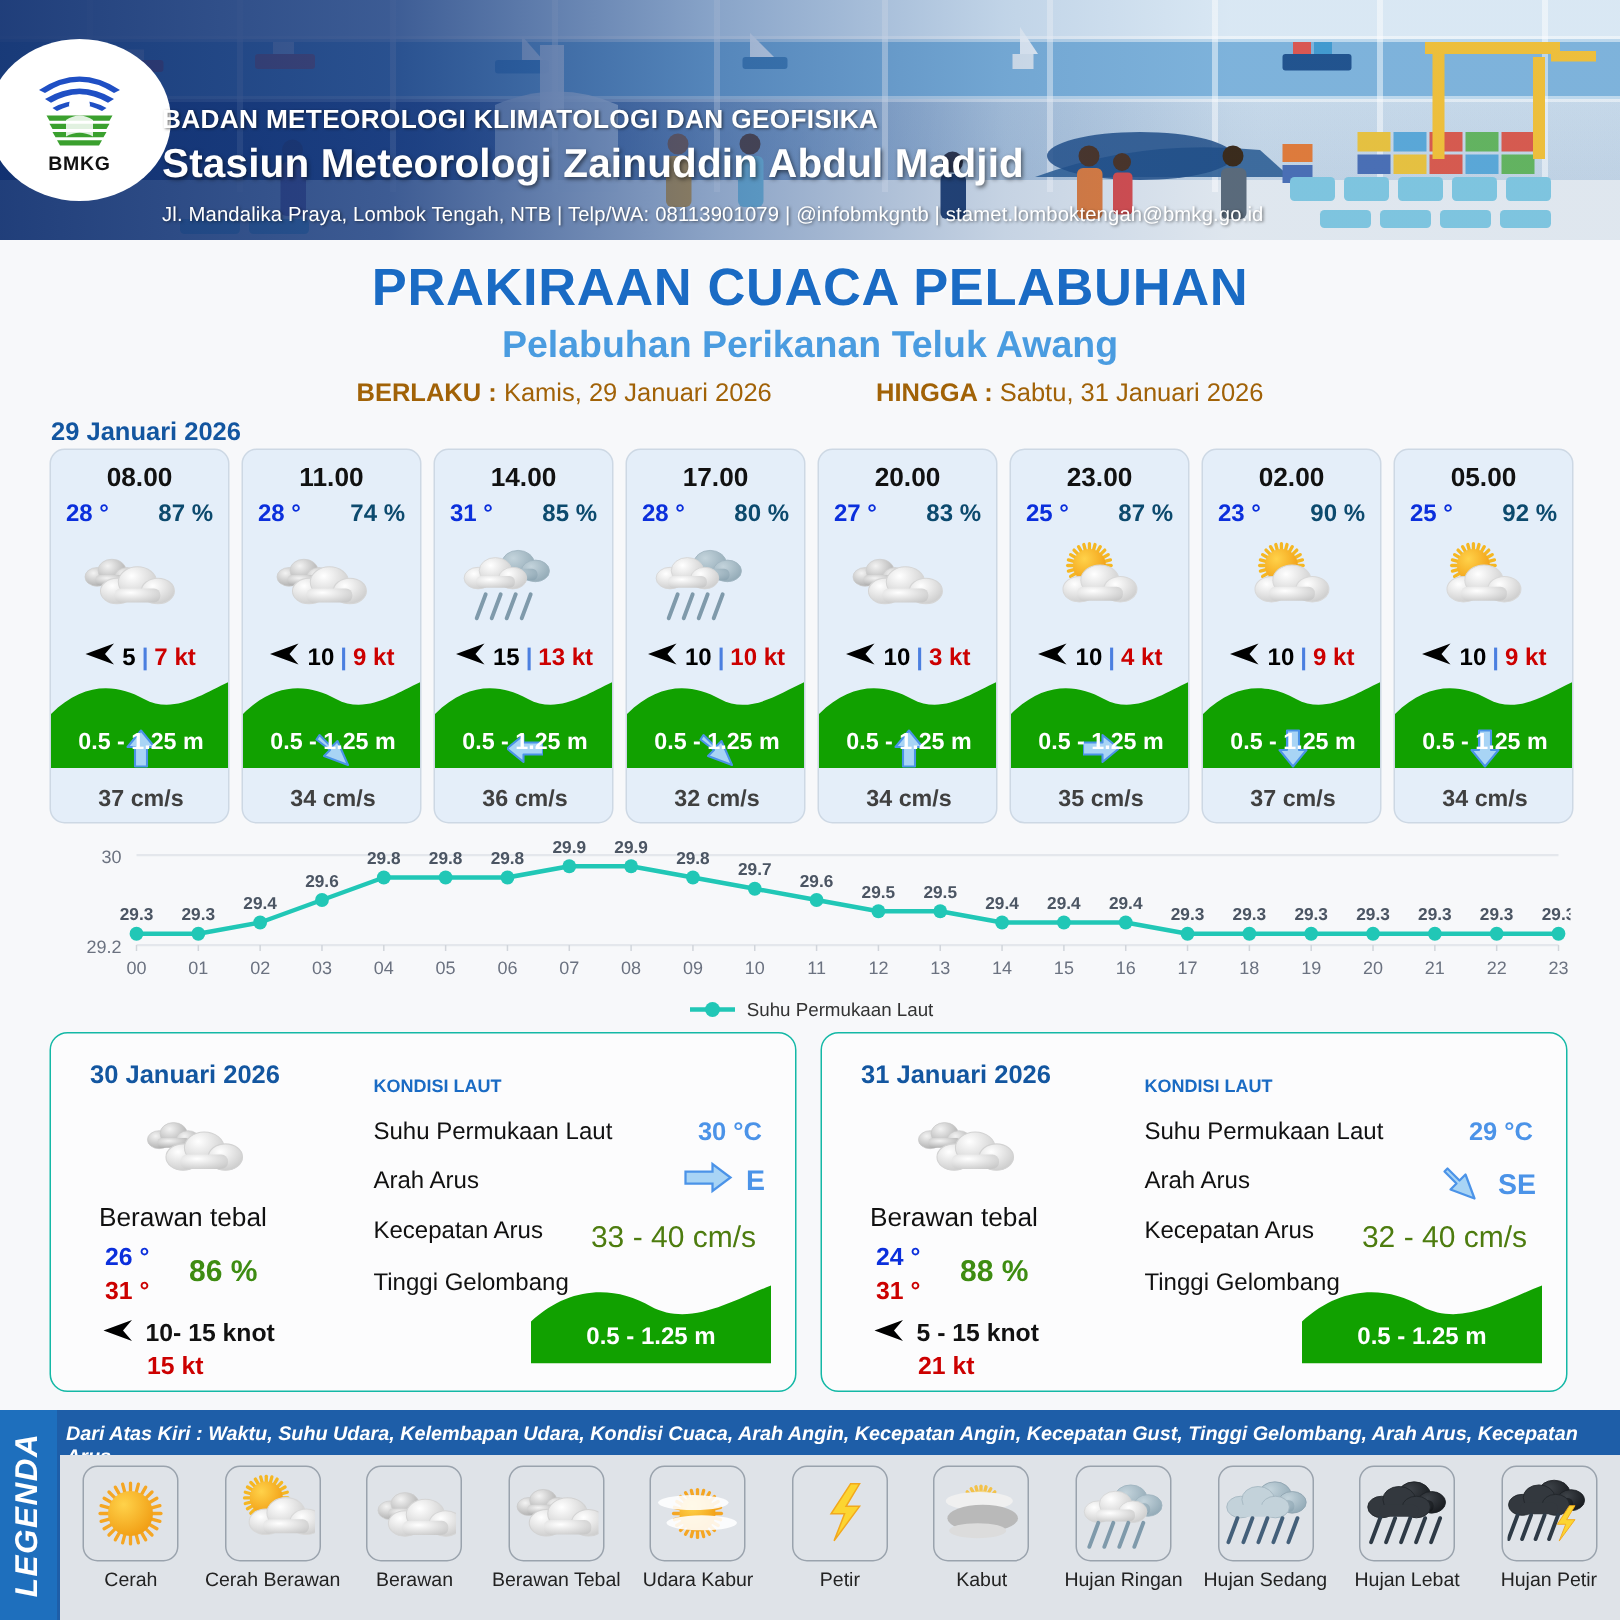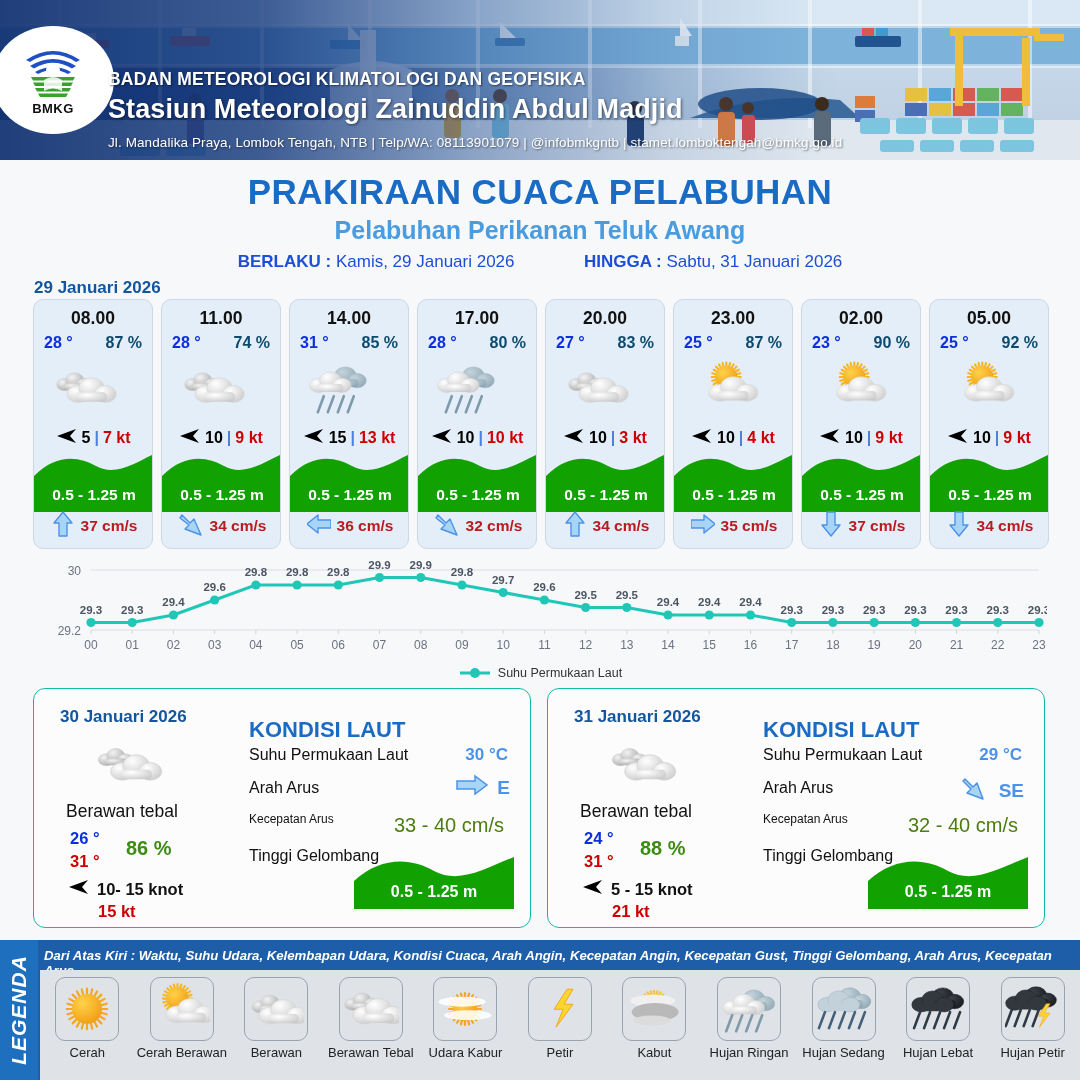--- a/index.html
+++ b/index.html
@@ -53,21 +53,21 @@
     position:absolute; left:0; top:172px; width:1080px; text-align:center;
     font-size:35px; font-weight:bold; color:#1a6bc4; letter-spacing:0.4px;
     text-shadow:1px 1px 2px rgba(255,255,255,0.9);
   }
   .t2 {
     position:absolute; left:0; top:216px; width:1080px; text-align:center;
     font-size:25px; font-weight:bold; color:#4a9ce0;
   }
   .t3 {
     position:absolute; left:0; top:252px; width:1080px; text-align:center;
-    font-size:17px; color:#1d4ed8;
+    font-size:17px; color:#a16207;
   }
   .t3 b { font-weight:bold; }
   .t3 .sp { display:inline-block; width:60px; }
 
   .daylabel {
     position:absolute; left:34px; top:278px;
     font-size:17px; font-weight:bold; color:#1356a0;
   }
 
   
@@ -88,21 +88,21 @@
   .c-bar  { color:#4b7fe0; font-weight:bold; }
   .c-gust { color:#cc0000; }
   .c-wave { position:absolute; left:0; bottom:36px; width:120px; height:62px; }
   .c-wavetxt {
     position:absolute; left:0; bottom:44px; width:120px; text-align:center;
     font-size:15.5px; font-weight:bold; color:#fff; z-index:2;
   }
   .c-cur {
     position:absolute; left:0; bottom:6px; width:120px;
     display:flex; align-items:center; justify-content:center; gap:6px;
-    font-size:15.5px; font-weight:bold; color:#b91c1c;
+    font-size:15.5px; font-weight:bold; color:#404040;flex-direction:column;
   }
 
   
   .chartbox { position:absolute; left:33px; top:558px; width:1014px; height:125px; }
   .legendline {
     position:absolute; left:0; top:108px; width:1014px;
     display:flex; align-items:center; justify-content:center; gap:6px;
     font-size:12.5px; color:#333;
   }
   .legdot { width:34px; height:12px; position:relative; }
@@ -115,24 +115,24 @@
   .dp1 { left:33px; } .dp2 { left:547px; }
   .dp-date { position:absolute; left:26px; top:18px; font-size:17px; font-weight:bold; color:#1356a0; }
   .dp-icon { position:absolute; left:62px; top:48px; width:86px; height:60px; }
   .dp-cond { position:absolute; left:32px; top:112px; font-size:17.5px; color:#111; }
   .dp-tmin { position:absolute; left:36px; top:140px; font-size:16.5px; font-weight:bold; color:#0b2fdc; }
   .dp-tmax { position:absolute; left:36px; top:163px; font-size:16.5px; font-weight:bold; color:#cc0000; }
   .dp-hum  { position:absolute; left:92px; top:148px; font-size:20px; font-weight:bold; color:#3e8c12; }
   .dp-wind { position:absolute; left:34px; top:190px; display:flex; align-items:center; gap:7px; font-size:16.5px; font-weight:bold; color:#111; }
   .dp-gust { position:absolute; left:64px; top:213px; font-size:16.5px; font-weight:bold; color:#cc0000; }
 
-  .dp-sec { position:absolute; left:215px; top:28px; font-size:22px; font-weight:bold; color:#1a6bc4; }
+  .dp-sec { position:absolute; left:215px; top:28px; font-size:12px; font-weight:bold; color:#1a6bc4; }
   .dp-l1 { position:absolute; left:215px; top:57px; font-size:16px; color:#111; }
   .dp-l2 { position:absolute; left:215px; top:90px; font-size:16px; color:#111; }
-  .dp-l3 { position:absolute; left:215px; top:123px; font-size:12px; color:#111; }
+  .dp-l3 { position:absolute; left:215px; top:123px; font-size:16px; color:#111; }
   .dp-l4 { position:absolute; left:215px; top:158px; font-size:16px; color:#111; }
   .dp-sst { position:absolute; right:22px; top:56px; font-size:17px; font-weight:bold; color:#4b93e8; }
   .dp-dir { position:absolute; right:20px; top:84px; display:flex; align-items:center; gap:8px; font-size:19px; font-weight:bold; color:#4b93e8; }
   .dp-spd { position:absolute; right:26px; top:125px; font-size:20px; font-weight:normal; color:#4d7c0f; }
   .dp-wavebox { position:absolute; right:16px; bottom:18px; width:160px; height:58px; }
   .dp-wavetxt { position:absolute; right:16px; bottom:26px; width:160px; text-align:center; font-size:16px; font-weight:bold; color:#fff; z-index:2; }
 
   
   .legwrap { position:absolute; left:0; top:940px; width:1080px; height:140px; background:#1e5ea8; }
   .legbar {

